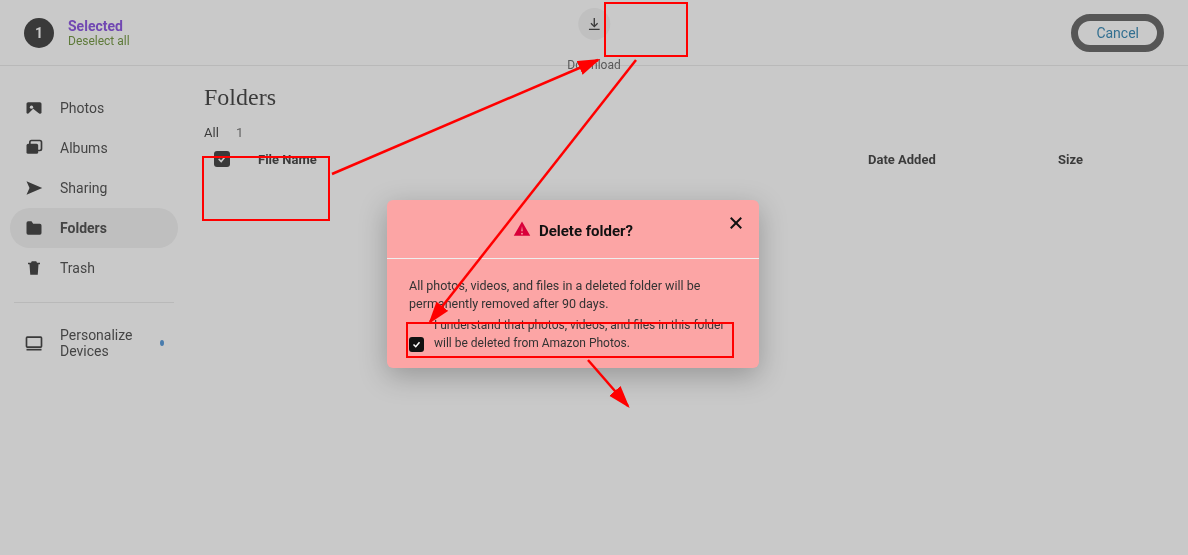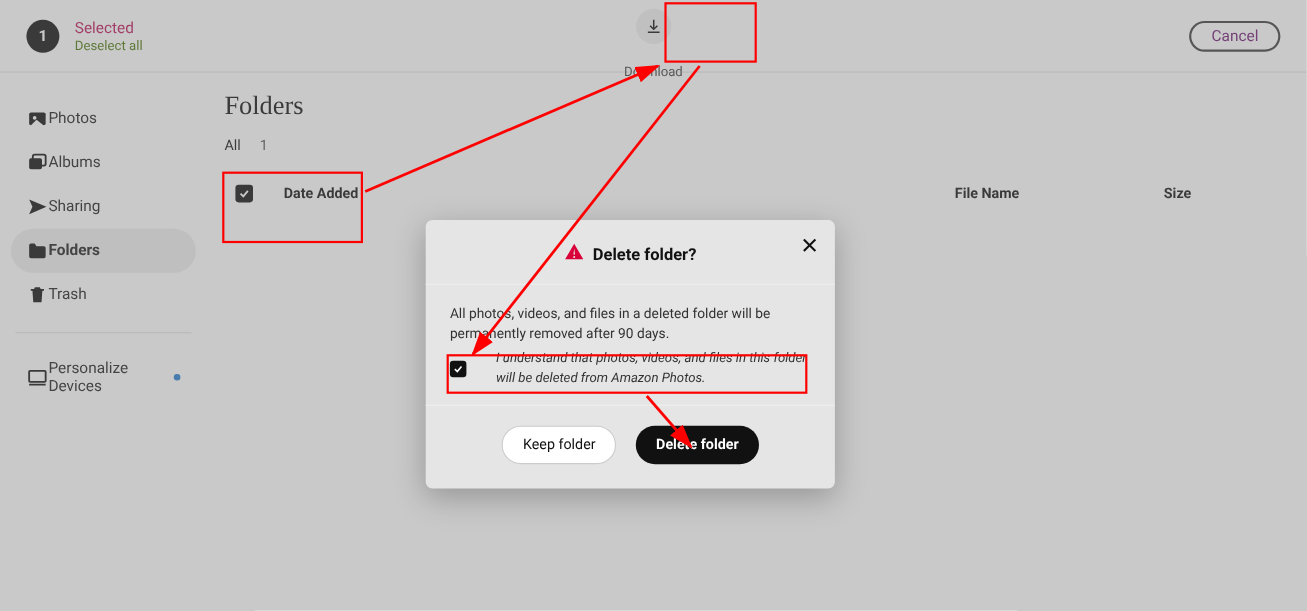--- a/index.html
+++ b/index.html
@@ -9,88 +9,88 @@
   .topbar {
     display: flex; align-items: center; justify-content: space-between;
     height: 66px; padding: 0 24px; border-bottom: 1px solid #e5e5e5;
     position: relative;
   }
   .topbar-left { display: flex; align-items: center; gap: 14px; }
   .sel-count {
     width: 30px; height: 30px; border-radius: 50%; background: #111; color: #fff;
     display: flex; align-items: center; justify-content: center; font-size: 14px; font-weight: 700;
   }
-  .sel-text .sel-title { font-size: 14px; font-weight: 400; color: #be185d; }
+  .sel-text .sel-title { font-size: 14px; font-weight: 700; color: #6d28d9; }
   .sel-text .sel-sub   { font-size: 12px; color: #4d7c0f; }
 
   .topbar-actions { display: flex; align-items: flex-start; gap: 30px; position: absolute; left: 50%; transform: translateX(-50%); top: 8px; }
   .act { display: flex; flex-direction: column; align-items: center; gap: 18px; cursor: pointer; }
   .act .circle {
     width: 32px; height: 32px; border-radius: 50%; background: #f0f0f0;
     display: flex; align-items: center; justify-content: center;
   }
   .act .lbl { font-size: 12px; color: #444; }
 
   .btn-cancel {
-    border: 2px solid #404040; background: #fff; padding: 4px 18px; border-radius: 20px;
-    font-size: 14px; color: #701a75; cursor: pointer;
+    border: 7px solid #404040; background: #fff; padding: 4px 18px; border-radius: 20px;
+    font-size: 14px; color: #0369a1; cursor: pointer;
   }
 
   
   .main { display: flex; height: calc(100% - 66px); }
 
   
   .sidebar { width: 184px; padding: 22px 6px 0 10px; }
   .side-item {
-    display: flex; align-items: center; 
+    display: flex; align-items: center; gap: 16px;
     padding: 10px 14px; font-size: 14px; color: #222; cursor: pointer; border-radius: 20px;
   }
   .side-item.active { background: #eeeeee; font-weight: 700; }
   .side-item .icon { width: 20px; height: 20px; display: flex; align-items: center; justify-content: center; color: #111; }
   .side-divider { height: 1px; background: #e5e5e5; margin: 14px 4px; }
   .side-dot { width: 6px; height: 6px; border-radius: 50%; background: #2a7fd1; display: inline-block; margin-left: auto; }
 
   
   .content { flex: 1; padding: 18px 40px 0 20px; }
   .page-title { font-family: Georgia, 'Times New Roman', serif; font-size: 24px; color: #111; margin-bottom: 14px; }
-  .filters { font-size: 13px; color: #555; margin-bottom: 22px; }
+  .filters { font-size: 13px; color: #555; margin-bottom: 5px; }
   .filters .filter-all { color: #111; font-weight: 400; margin-right: 14px; }
 
   .table { width: 100%; }
   .thead, .trow { display: grid; grid-template-columns: 44px 1fr 190px 80px; align-items: center; padding: 6px 10px; }
   .thead { font-size: 13px; font-weight: 700; color: #111; }
   .trow  { font-size: 13px; color: #333; background: #f2f2f2; padding-top: 10px; padding-bottom: 10px; }
   .fname-cell { display: flex; align-items: center; gap: 12px; }
   .chk {
     width: 16px; height: 16px; border-radius: 3px; background: #111; display: inline-flex;
     align-items: center; justify-content: center;
   }
 
   
   .dim-overlay {
     position: absolute; inset: 0; background: rgba(120,120,120,0.40); pointer-events: none; z-index: 5;
   }
 
   
   .modal {
     position: absolute; left: 387px; top: 200px; width: 372px;
-    background: #e5e5e5; border-radius: 6px; z-index: 10;
+    background: #fca5a5; border-radius: 6px; z-index: 10;
     box-shadow: 0 8px 28px rgba(0,0,0,0.25);
     padding: 0;
   }
   .modal-head {
     display: flex; align-items: center; justify-content: center;
     padding: 20px 20px 16px; position: relative; border-bottom: 1px solid #eee;
     gap: 8px;
   }
   .modal-head .title { font-size: 15px; font-weight: 700; color: #111; }
   .modal-close { position: absolute; right: 14px; top: 14px; cursor: pointer; }
   .modal-body { padding: 18px 22px 10px; font-size: 12.5px; color: #333; line-height: 1.45; }
   .modal-body .warn { }
-  .consent-row { display: flex; gap: 27px; align-items: center; padding: 4px 0 6px; font-style: italic; }
+  .consent-row { display: flex; gap: 10px; align-items: flex-end; padding: 4px 0 6px; }
   .consent-row .chk-sm {
     width: 15px; height: 15px; border-radius: 3px; background: #111; flex: 0 0 15px;
     display: inline-flex; align-items: center; justify-content: center; margin-top: 1px;
   }
   .consent-row .txt { font-size: 12px; color: #333; }
   .modal-actions {
     display: flex; justify-content: center; gap: 18px; padding: 18px 20px 22px; border-top: 1px solid #eee;
   }
   .btn-outline { border: 1px solid #ccc; background: #fff; color: #111; padding: 9px 18px; border-radius: 22px; font-size: 13px; cursor: pointer; }
   .btn-primary { border: none; background: #111; color: #fff; padding: 9px 18px; border-radius: 22px; font-size: 13px; font-weight: 700; cursor: pointer; }
@@ -197,22 +197,22 @@
       <span>1</span>
     </div>
 
     <div class="table">
       <div class="thead">
         <span class="chk">
           <svg width="10" height="10" viewBox="0 0 24 24" fill="none" stroke="#fff" stroke-width="4">
               <polyline points="4 12 10 18 20 6"></polyline>
             </svg>
         </span>
+        <span>File Name</span>
         <span>Date Added</span>
-        <span>File Name</span>
         <span>Size</span>
       </div>
     </div>
   </div>
 </div>
 
 <div class="dim-overlay"></div>
 
 <div class="anno box-red" style="left:604px; top:2px;  width:84px;  height:55px;"></div>
 <div class="anno box-red" style="left:202px; top:156px; width:128px; height:65px;"></div>
@@ -248,17 +248,13 @@
     <div class="warn">All photos, videos, and files in a deleted folder will be permanently removed after 90 days.</div>
     <div class="consent-row">
       <span class="chk-sm">
         <svg width="9" height="9" viewBox="0 0 24 24" fill="none" stroke="#fff" stroke-width="4">
             <polyline points="4 12 10 18 20 6"></polyline>
           </svg>
       </span>
       <span class="txt">I understand that photos, videos, and files in this folder will be deleted from Amazon Photos.</span>
     </div>
   </div>
-  <div class="modal-actions">
-    <button class="btn-outline">Keep folder</button>
-    <button class="btn-primary">Delete folder</button>
-  </div>
 </div>
 
 </body></html>

